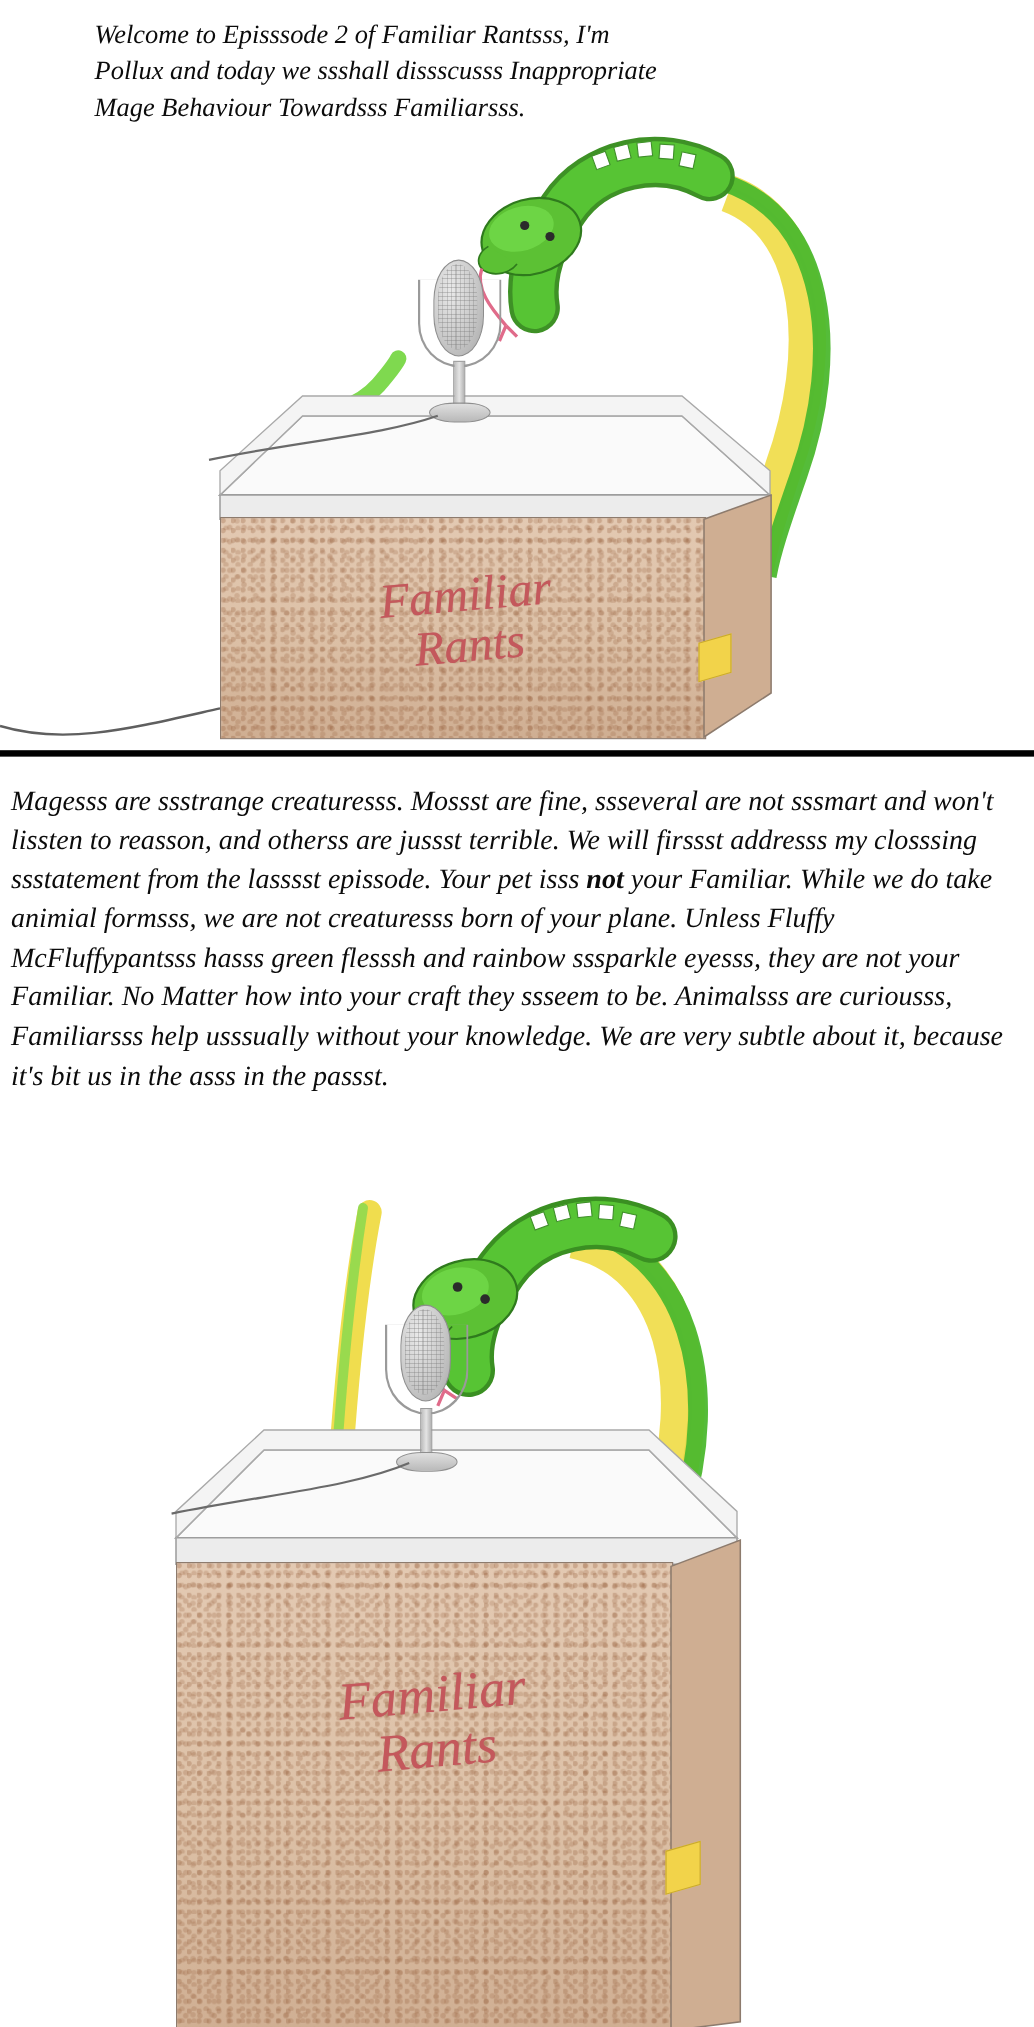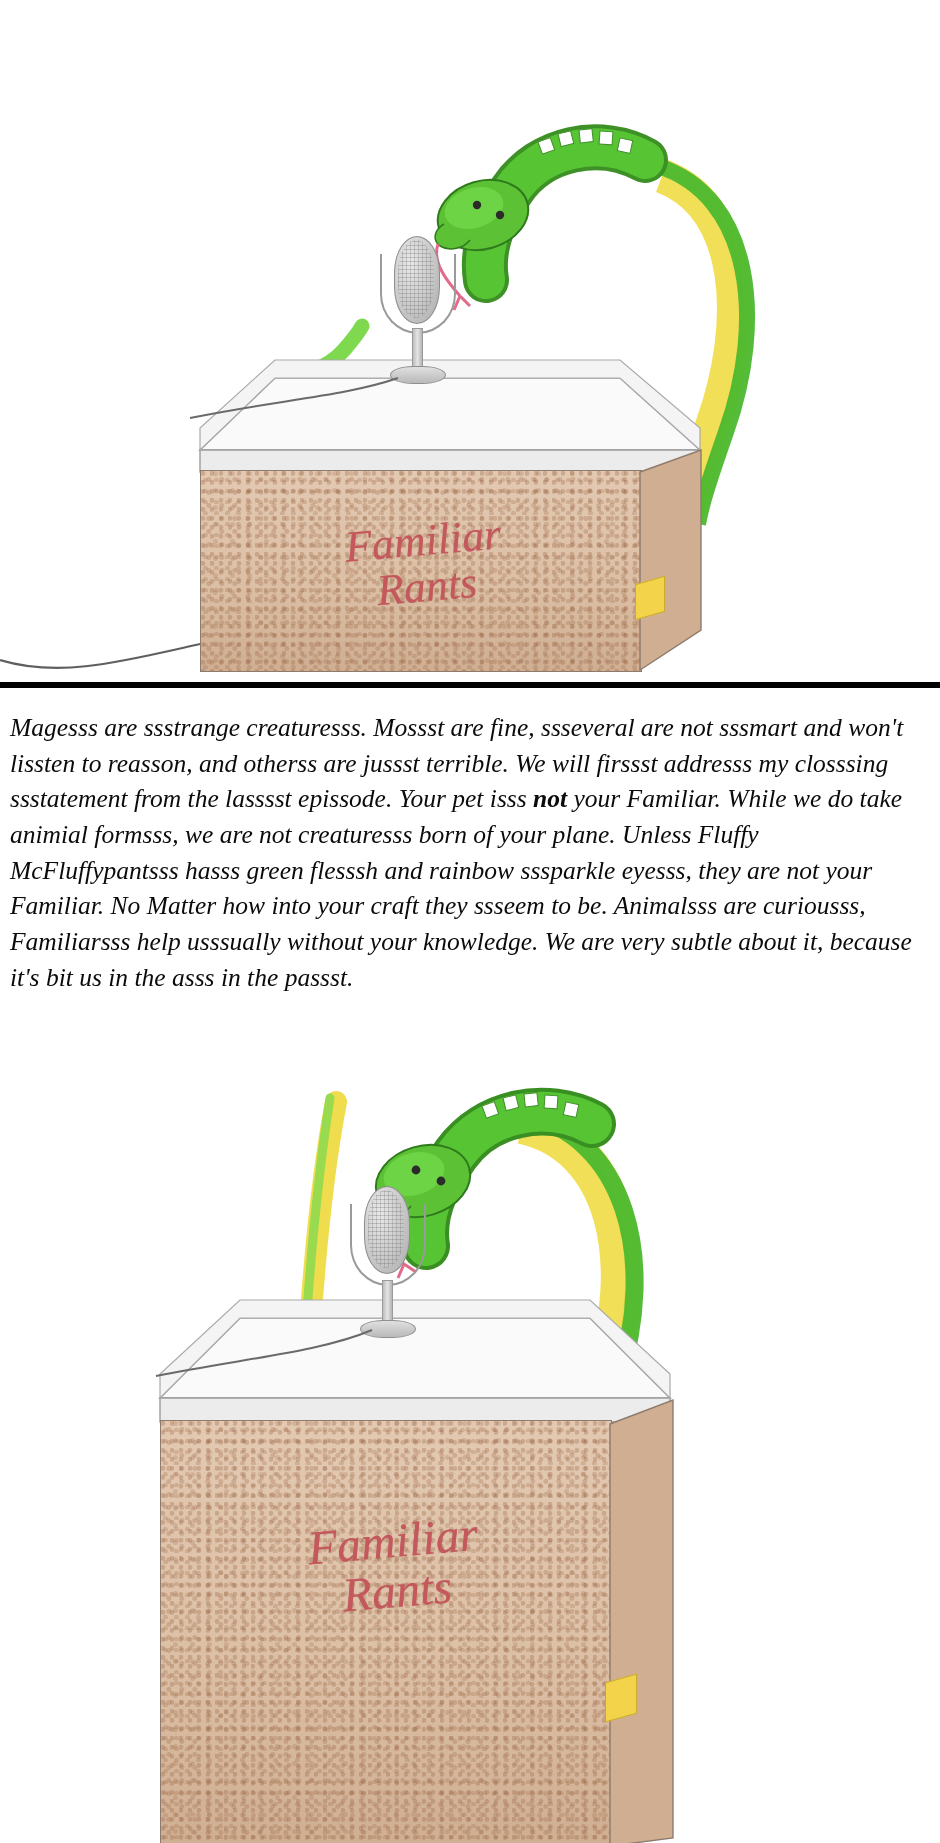--- a/index.html
+++ b/index.html
@@ -132,20 +132,23 @@
 
   svg { display: block; overflow: visible; }
 </style>
 </head>
 <body>
 
 <div class="comic">
 
   <div class="panel" id="panel-1">
 
+    <div class="narration" id="narration-1">Welcome to Episssode 2 of Familiar Rantsss, I'm
+Pollux and today we ssshall dissscusss Inappropriate
+Mage Behaviour Towardsss Familiarsss.</div>
 
     <svg class="art" style="left:0px; top:600px;" width="260" height="90">
       <path d="M0,60 C60,78 120,62 200,44" stroke="#5f5f5f" stroke-width="2.2" fill="none"></path>
     </svg>
 
     <svg class="art" style="left:600px; top:130px;" width="200" height="400">
       <path d="M60,40 C150,70 160,190 120,300 C104,345 96,370 92,392" stroke="#3a8f22" stroke-width="3" fill="none"></path>
       <path d="M62,46 C142,76 150,190 112,296 C98,340 90,366 86,390" stroke="#f0dd4e" stroke-width="34" fill="none" opacity="0.95"></path>
       <path d="M58,36 C152,66 166,190 126,302 C110,348 102,372 98,394" stroke="#4cb82e" stroke-width="16" fill="none" opacity="0.95"></path>
     </svg>

